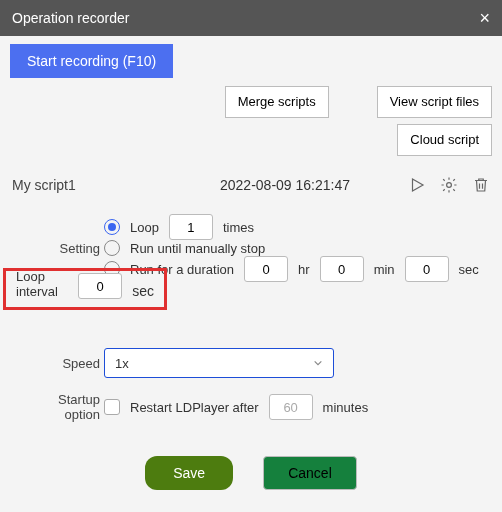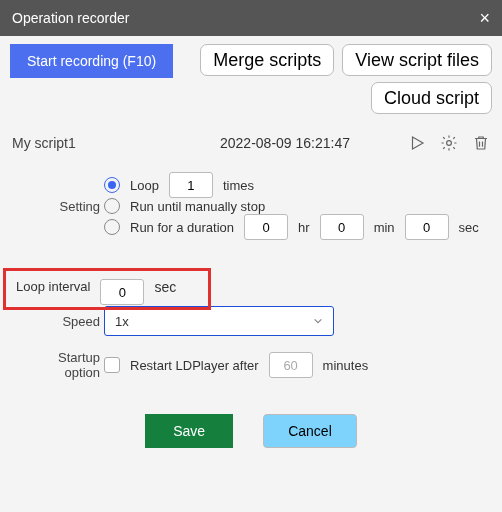--- a/index.html
+++ b/index.html
@@ -1,47 +1,47 @@
 <!DOCTYPE html>
 <html><head>
 <meta charset="utf-8">
 <style>
   * { box-sizing: border-box; font-family: -apple-system, "Segoe UI", Arial, sans-serif; }
   body { margin: 0; width: 502px; height: 512px; background: #f4f4f4; color: #333; font-size: 14px; }
   .titlebar { background: #555555; color: #fff; height: 36px; display: flex; align-items: center; padding: 0 12px; justify-content: space-between; gap: 11px; }
   .titlebar .title { font-size: 14px; }
   .close-x { font-size: 18px; cursor: pointer; }
-  .toolbar { display: flex; padding: 8px 10px 0 10px; gap: 8px; align-items: flex-start; }
-  .btn { border: 1px solid #bcbcbc; background: #ffffff; border-radius: 7px; padding: 6px 12px; font-size: 18px; cursor: pointer; line-height: 18px; }
+  .toolbar { display: flex; padding: 8px 10px 0 10px; gap: 8px; align-items: flex-start; flex-direction: column; }
+  .btn { border: 1px solid #bcbcbc; background: #ffffff; border-radius: 0; padding: 6px 12px; font-size: 13px; cursor: pointer; line-height: 18px; margin-left: 40px; }
   .btn-primary { background: #4c6ff0; color: #fff; border: 1px solid #4c6ff0; padding: 8px 16px; font-size: 14px; }
   .topright { display: flex; flex-direction: column; align-items: flex-end; gap: 6px; margin-left: auto; }
   .topright-row { display: flex; gap: 8px; }
   .script-row { display: flex; align-items: center; padding: 20px 12px 10px 12px; gap: 12px; }
   .script-title { color: #444; flex: 0 0 150px; }
   .script-date { flex: 1; color: #333; text-align: center; }
   .script-actions { display: flex; gap: 14px; align-items: center; }
   .icon-svg { width: 18px; height: 18px; stroke: #666; fill: none; stroke-width: 1.6; cursor: pointer; }
   .form { padding: 10px 20px 0 20px; }
   .form-row { display: flex; align-items: center; margin-bottom: 14px; }
   .form-row .label { width: 80px; text-align: right; color: #444; font-size: 13px; margin-right: 4px; }
   .form-row .body { flex: 1; display: flex; flex-direction: column; }
   .opt { display: flex; align-items: center; gap: 10px; font-size: 13px; color: #333; }
   .radio { width: 16px; height: 16px; border: 1.5px solid #888; border-radius: 50%; display: inline-flex; align-items: center; justify-content: center; cursor: pointer; }
   .radio.sel { border-color: #3b66f0; }
   .radio.sel::after { content: ""; width: 8px; height: 8px; background: #3b66f0; border-radius: 50%; }
   .num-input { width: 44px; height: 26px; border: 1px solid #bbb; border-radius: 3px; text-align: center; font-size: 13px; background: #fff; }
   .num-input.disabled { color: #aaa; }
-  .hl-box { border: 3px solid #e03030; padding: 8px 10px; display: flex; align-items: flex-start; gap: 10px; position: absolute; left: 3px; top: 268px; width: 208px; height: 42px; }
+  .hl-box { border: 3px solid #e03030; padding: 8px 10px; display: flex; align-items: flex-end; gap: 10px; position: absolute; left: 3px; top: 268px; width: 164px; height: 42px; }
   .hl-label { font-size: 13px; color: #333; }
   .select { width: 230px; height: 30px; border: 1px solid #1d4ed8; border-radius: 3px; background: #fff; display: flex; align-items: center; padding: 0 10px; justify-content: space-between; cursor: pointer; font-size: 13px; }
   .chev { width: 10px; height: 10px; }
   .chk { width: 16px; height: 16px; border: 1.5px solid #aaa; border-radius: 3px; cursor: pointer; background: #fff; }
   .footer { display: flex; justify-content: center; gap: 30px; padding: 20px 0; }
-  .btn-save { background: #15803d; color: #fff; border: none; border-radius: 0; padding: 8px 28px; font-size: 14px; cursor: pointer; }
-  .btn-cancel { background: #7dd3fc; border: 1px solid #bbb; border-radius: 4px; padding: 8px 24px; font-size: 14px; cursor: pointer; }
+  .btn-save { background: #4d7c0f; color: #fff; border: none; border-radius: 12px; padding: 8px 28px; font-size: 14px; cursor: pointer; }
+  .btn-cancel { background: #15803d; border: 1px solid #bbb; border-radius: 4px; padding: 8px 24px; font-size: 14px; cursor: pointer; }
   .startup-body { display: flex; flex-direction: column; gap: 16px; }
   .sec { margin-top: 66px; }
   .container { position: relative; }
 </style>
 </head>
 <body>
 
 <div class="container">
 
   <div class="titlebar">

